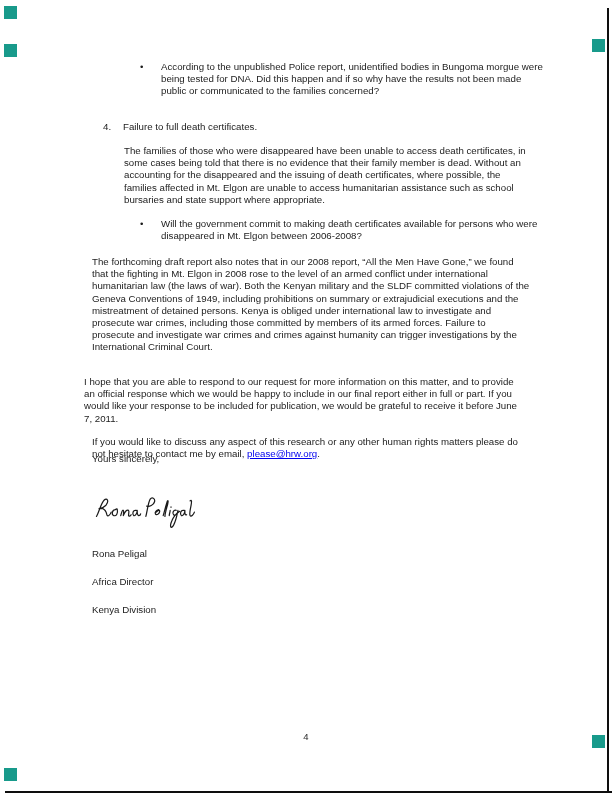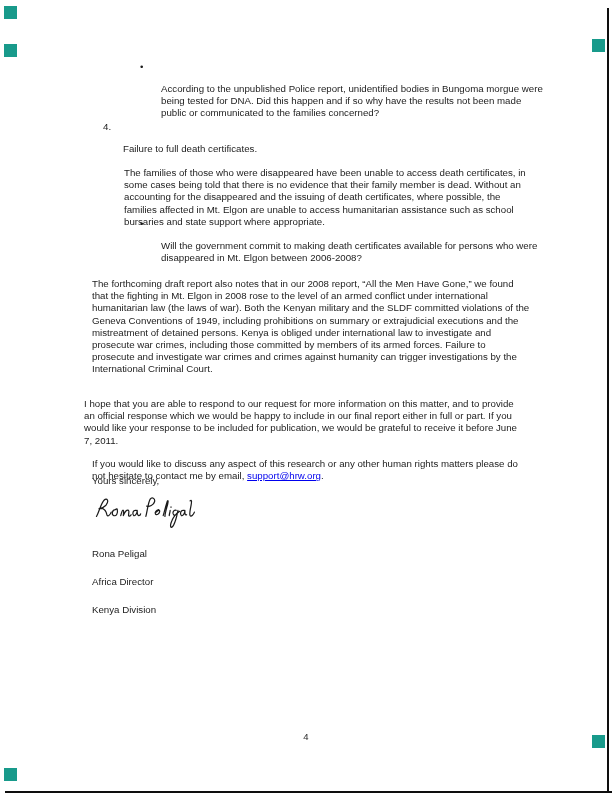--- a/index.html
+++ b/index.html
@@ -8,21 +8,21 @@
     font-family:"Liberation Sans","DejaVu Sans",sans-serif;
     color:#1c1c1c;font-size:9.7px;line-height:12.2px;
     -webkit-font-smoothing:antialiased;
   }
   .abs{position:absolute;}
   p{margin:0;}
   .bullet-row{display:flex;}
   .bullet-marker{width:21px;flex:0 0 21px;text-align:left;}
   .num-row{display:flex;}
   .num-marker{width:20px;flex:0 0 20px;}
-  .para{text-align:left;margin-top:22px;}
+  .para{text-align:left;}
   a.email{color:#0000EE;text-decoration:underline;cursor:pointer;}
   .closing{white-space:nowrap;}
   .signer div{white-space:nowrap;margin-top:16px;}
   .pagenum{left:0;right:0;text-align:center;font-size:9.5px;color:#2a2a2a;}
   .corner-marker{position:absolute;width:13px;height:13px;background:#189a8b;}
   .edge-line-right{position:absolute;left:607px;top:8px;bottom:2px;width:2px;background:#0e0e0e;}
   .edge-line-bottom{position:absolute;left:5px;right:0;bottom:0;height:2.5px;background:#0e0e0e;}
   .sig svg{display:block;}
 </style>
 </head>
@@ -53,21 +53,21 @@
 
   <div class="abs bullet-row" style="left:140px;top:218px;width:404px;">
     <span class="bullet-marker">•</span>
     <p class="para">Will the government commit to making death certificates available for persons who were disappeared in Mt. Elgon between 2006-2008?</p>
   </div>
 
   <p class="abs para" style="left:92px;top:256px;width:438px;">The forthcoming draft report also notes that in our 2008 report, “All the Men Have Gone,” we found that the fighting in Mt. Elgon in 2008 rose to the level of an armed conflict under international humanitarian law (the laws of war). Both the Kenyan military and the SLDF committed violations of the Geneva Conventions of 1949, including prohibitions on summary or extrajudicial executions and the mistreatment of detained persons. Kenya is obliged under international law to investigate and prosecute war crimes, including those committed by members of its armed forces. Failure to prosecute and investigate war crimes and crimes against humanity can trigger investigations by the International Criminal Court.</p>
 
   <p class="abs para" style="left:84px;top:376px;width:438px;">I hope that you are able to respond to our request for more information on this matter, and to provide an official response which we would be happy to include in our final report either in full or part. If you would like your response to be included for publication, we would be grateful to receive it before June 7, 2011.</p>
 
-  <p class="abs para" style="left:92px;top:436px;width:438px;"><span>If you would like to discuss any aspect of this research or any other human rights matters please do not hesitate to contact me by email, </span><a class="email">support@hrw.org</a><span>.</span></p>
+  <p class="abs para" style="left:92px;top:436px;width:438px;"><span>If you would like to discuss any aspect of this research or any other human rights matters please do not hesitate to contact me by email, </span><a class="email">please@hrw.org</a><span>.</span></p>
 
   <p class="abs para closing" style="left:92px;top:453px;">Yours sincerely,</p>
 
   <div class="abs sig" style="left:93px;top:492px;width:104px;height:42px;">
     <svg width="104" height="42" viewBox="0 0 120 46" fill="none" stroke="#1a1a1a" stroke-width="1.4" stroke-linecap="round" stroke-linejoin="round">
       <path d="M4,27 C7,22 9,12 13,8 C16,5 19,9 15,14 C12,17 9,18 7,18 C12,17 15,20 16,25 C17,28 20,25 21,22"></path>
       <path d="M26,19 C22,19 21,25 24,26 C27,27 29,23 28,19 C28,18 27,18 26,19"></path>
       <path d="M32,26 C33,22 34,19 35,20 C36,21 35,24 35,26 C37,21 39,19 41,20 C42,21 41,24 41,26 C41,27 43,27 44,25"></path>
       <path d="M50,20 C46,19 45,24 47,26 C49,27 51,23 51,20 C51,23 51,26 53,26 C54,26 55,25 55,24"></path>
       <path d="M61,27 C63,18 64,10 66,7 C68,4 72,6 71,10 C70,14 65,16 62,15"></path>

